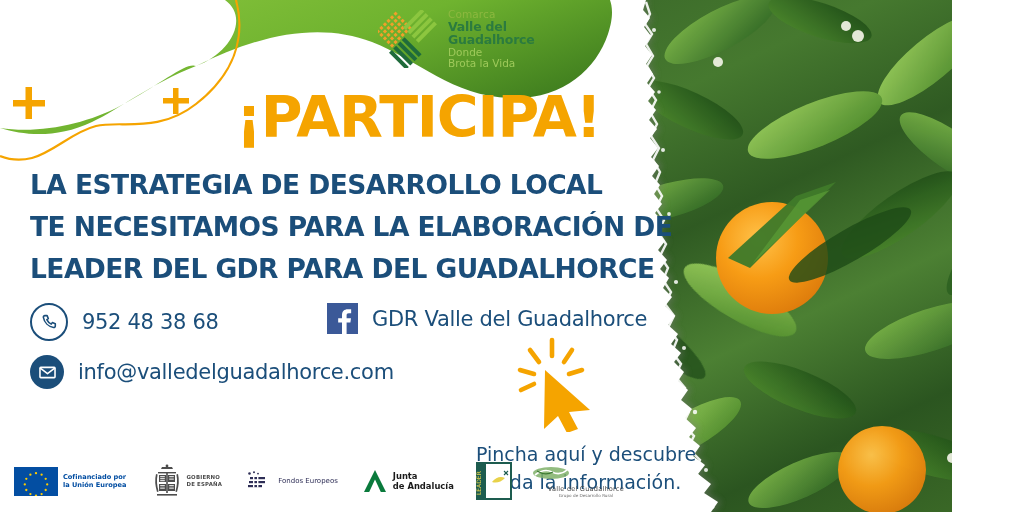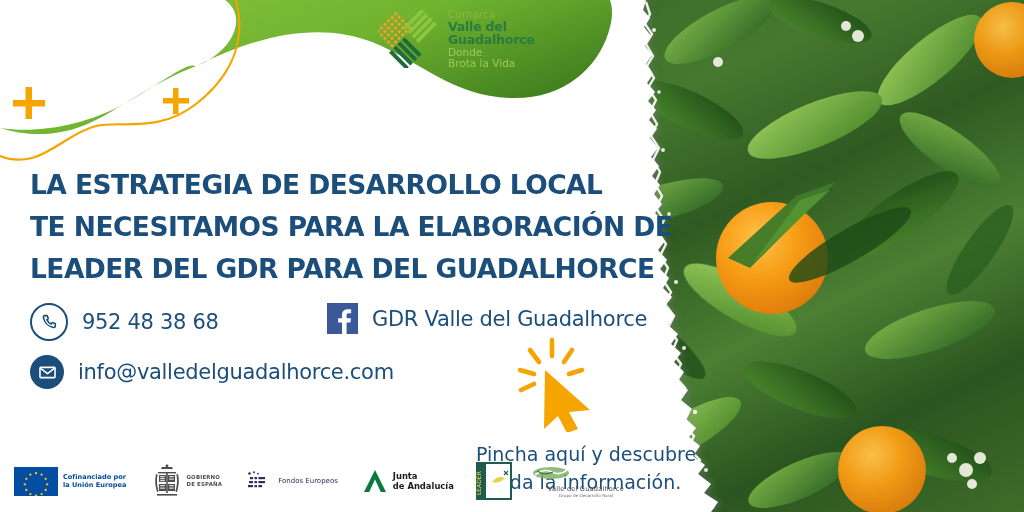--- a/index.html
+++ b/index.html
@@ -6,21 +6,21 @@
   html, body {
     margin: 0;
     padding: 0;
     background: #ffffff;
   }
   body {
     font-family: "Liberation Sans", sans-serif;
   }
   #poster {
     position: relative;
-    width: 1024px;
+    width: 952px;
     height: 512px;
     overflow: hidden;
     background: #ffffff;
   }
 
   
   .photo-layer {
     position: absolute;
     inset: 0;
     z-index: 1;
@@ -439,20 +439,21 @@
       </svg>
       <div class="brand-text">
         <div class="l1">Comarca</div>
         <div class="l2">Valle del</div>
         <div class="l3">Guadalhorce</div>
         <div class="l4">Donde</div>
         <div class="l5">Brota la Vida</div>
       </div>
     </div>
 
+    <div class="participa">¡PARTICIPA!</div>
     <div class="subhead">
       <div>LA ESTRATEGIA DE DESARROLLO LOCAL</div>
       <div>TE NECESITAMOS PARA LA ELABORACIÓN DE</div>
       <div>LEADER DEL GDR PARA DEL GUADALHORCE</div>
     </div>
 
     <div class="contact-row c-phone">
       <div class="circ-icon circ-outline">
         <svg width="18" height="18" viewBox="0 0 24 24" fill="none" stroke="#1b4e7a" stroke-width="2.1" stroke-linecap="round" stroke-linejoin="round">
           <path d="M6.5 3.5h3l1.6 4-2 1.4a12 12 0 0 0 5.9 5.9l1.4-2 4 1.6v3a2 2 0 0 1-2.2 2A17 17 0 0 1 4.5 5.7 2 2 0 0 1 6.5 3.5z"></path>

